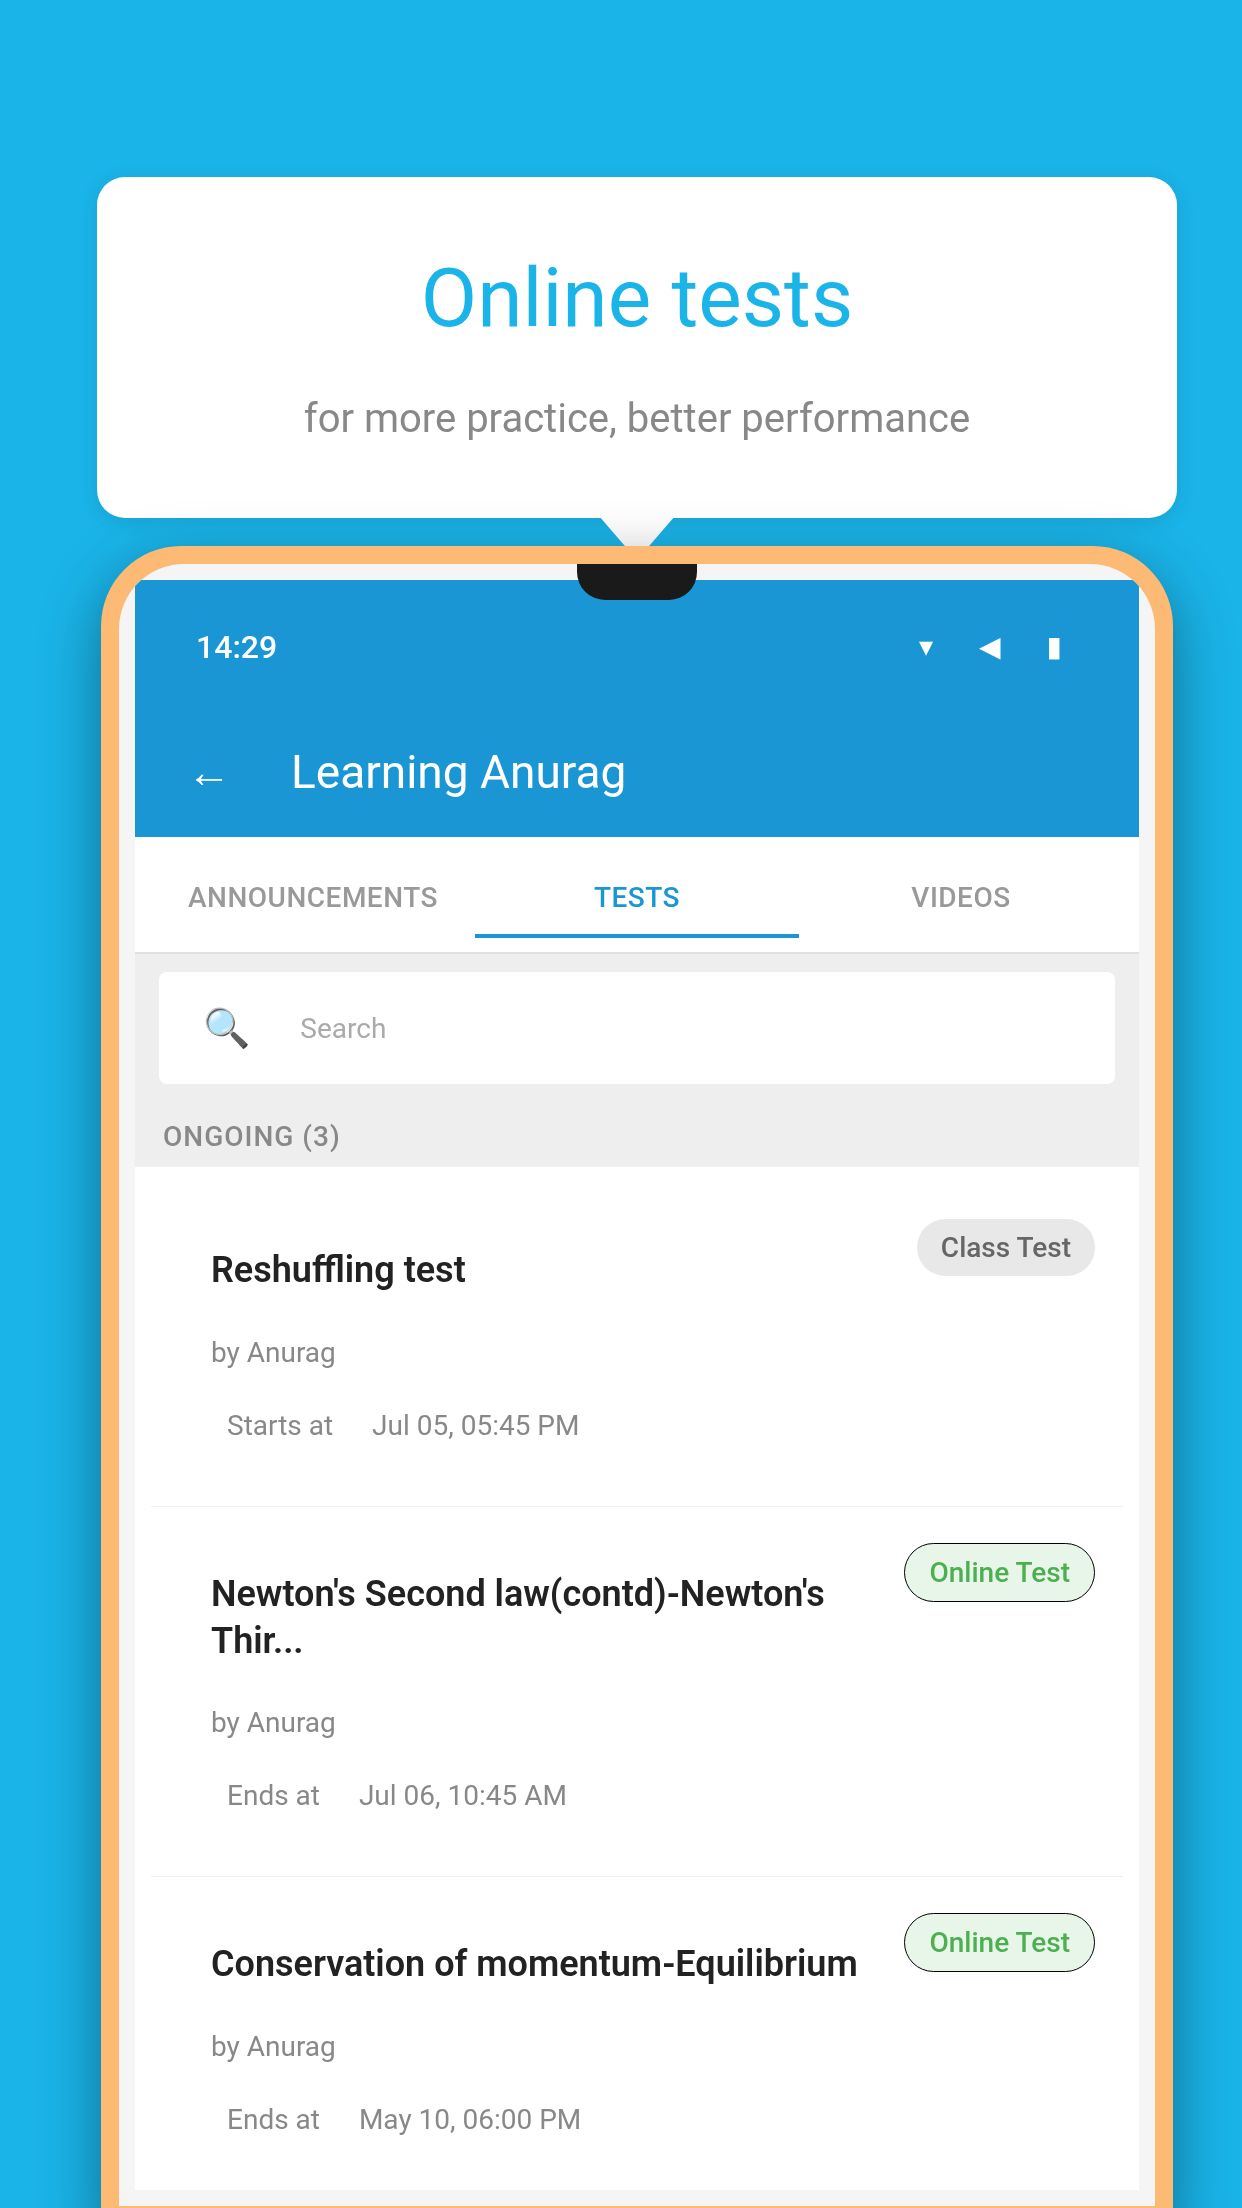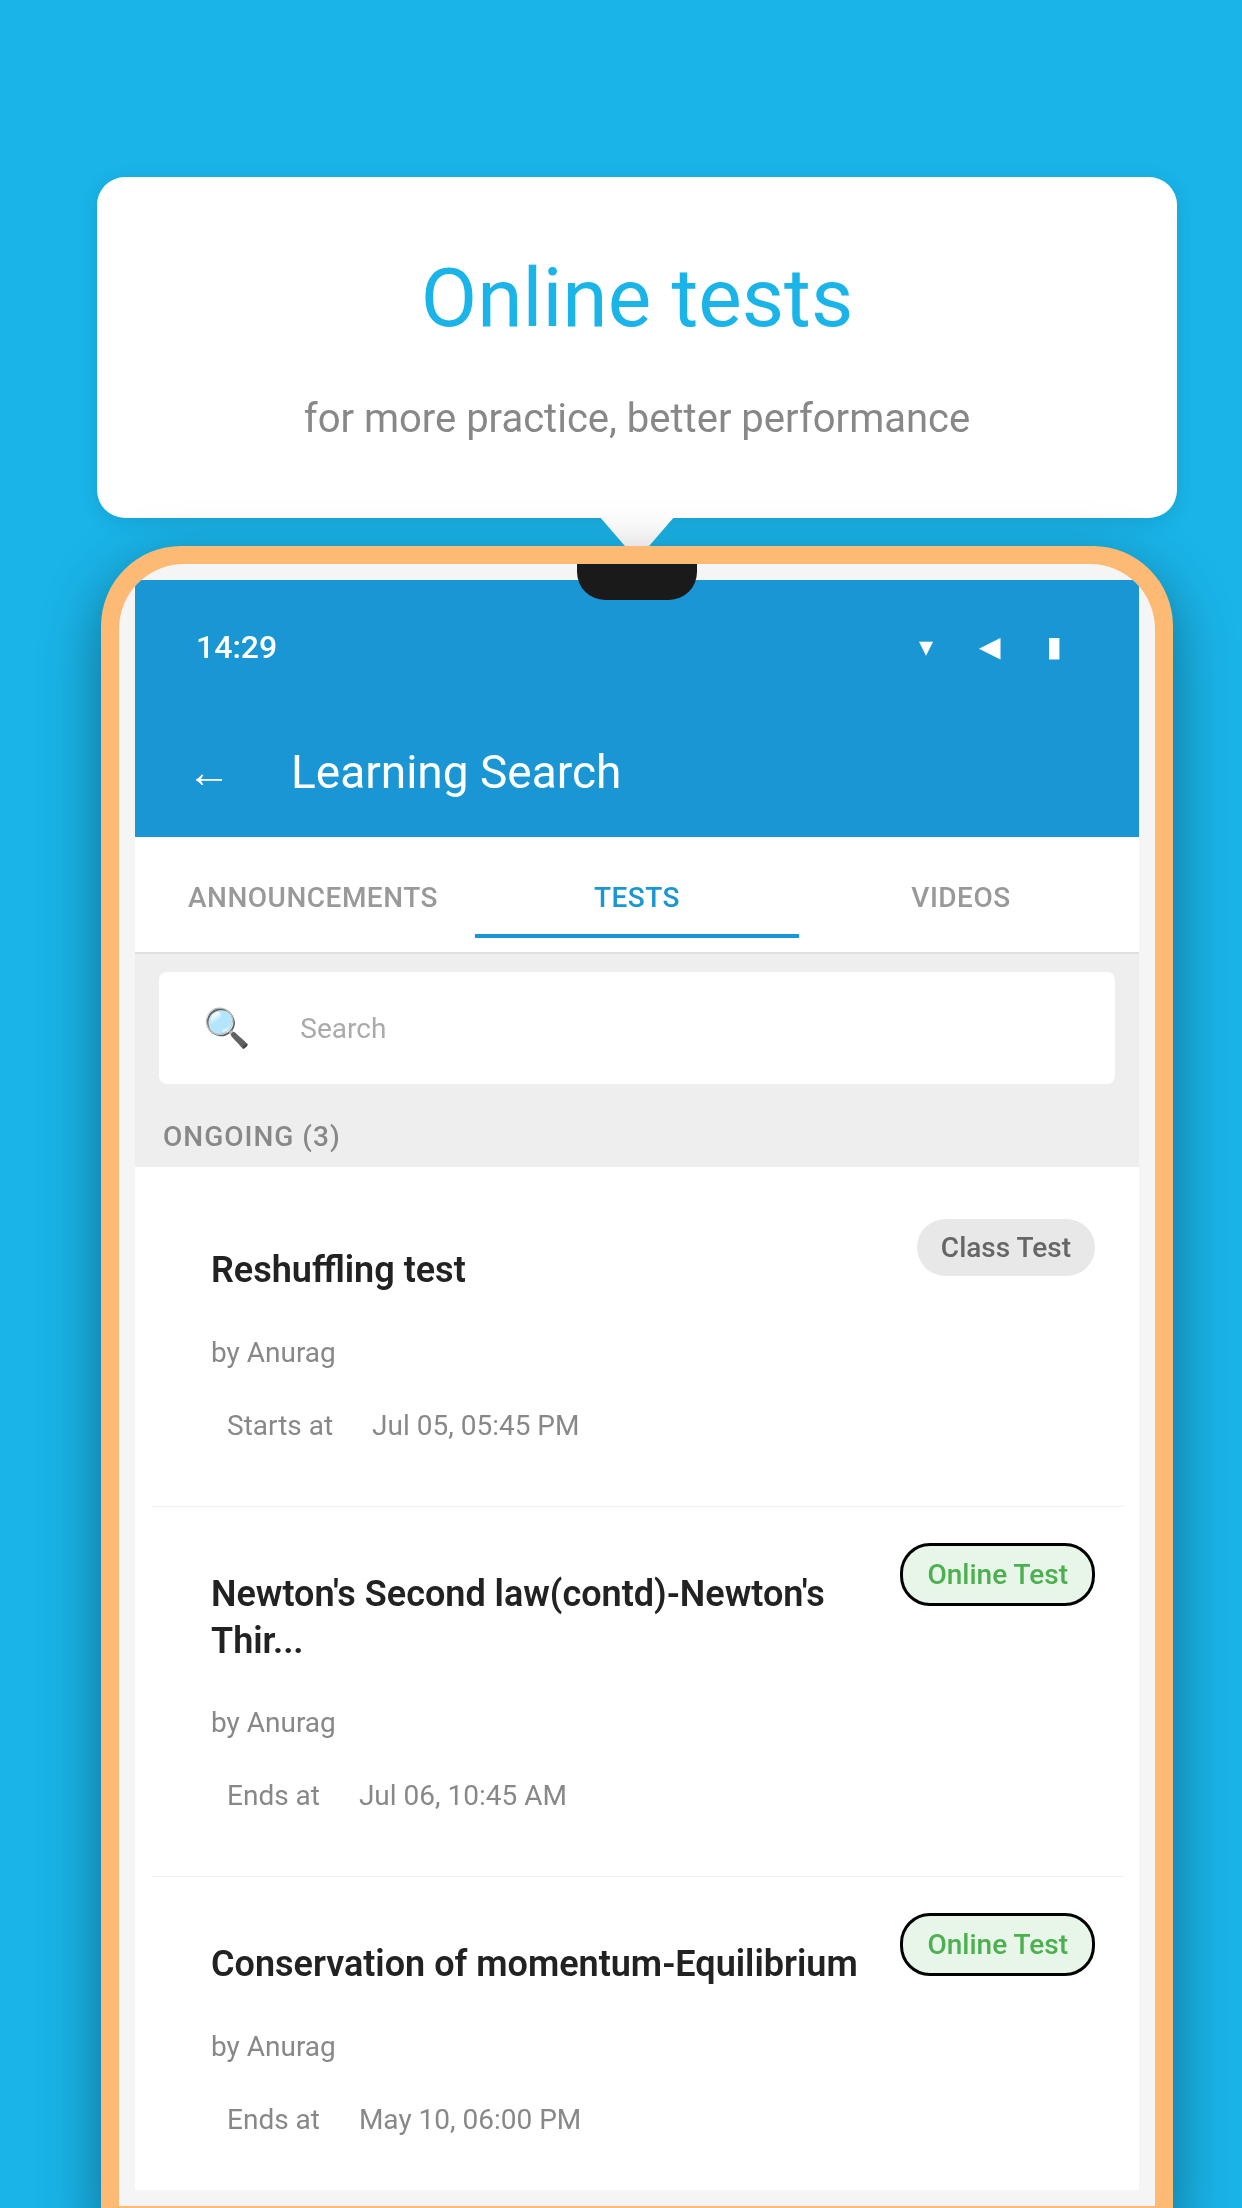--- a/index.html
+++ b/index.html
@@ -263,21 +263,21 @@
     }
 
     .badge-class {
       background: #e8e8e8;
       color: #666;
     }
 
     .badge-online {
       background: #e8f5e9;
       color: #4caf50;
-      border: 3px solid #000000;
+      border: 1px solid #000000;
     }
 
     
     .completed-section {
       background: #eeeeee;
       padding: 18px 28px 14px;
       font-size: 28px;
       color: #888;
       font-weight: 500;
       letter-spacing: 1px;
@@ -305,21 +305,21 @@
       <span class="status-time">14:29</span>
       <div class="status-icons">
         <span class="wifi-icon">▾</span>
         <span class="signal-icon">◀</span>
         <span class="battery-icon">▮</span>
       </div>
     </div>
 
     <div class="app-header">
       <span class="back-arrow">←</span>
-      <span class="app-title">Learning Search</span>
+      <span class="app-title">Learning Anurag</span>
     </div>
 
     <div class="tabs-bar">
       <div class="tab-item">
         <span>ANNOUNCEMENTS</span>
       </div>
       <div class="tab-item active">
         <span>TESTS</span>
       </div>
       <div class="tab-item">

